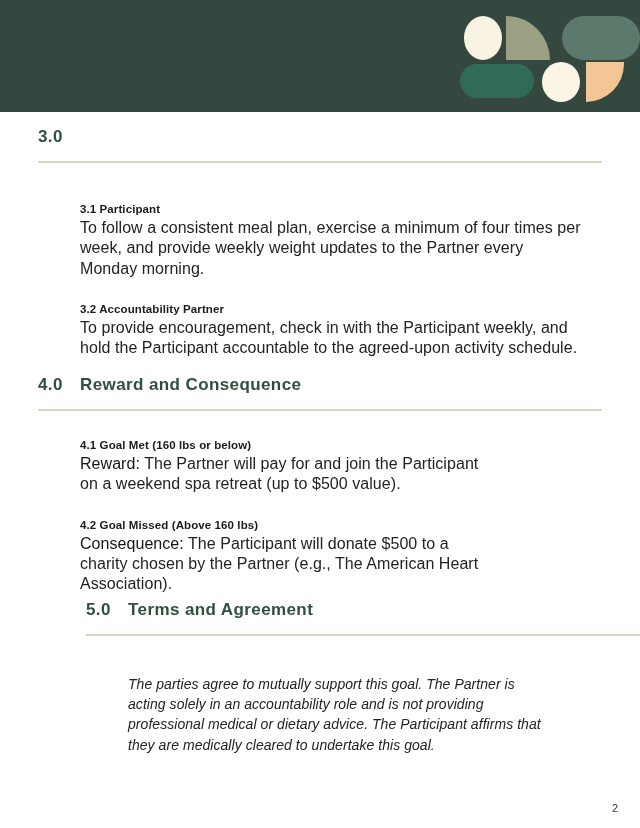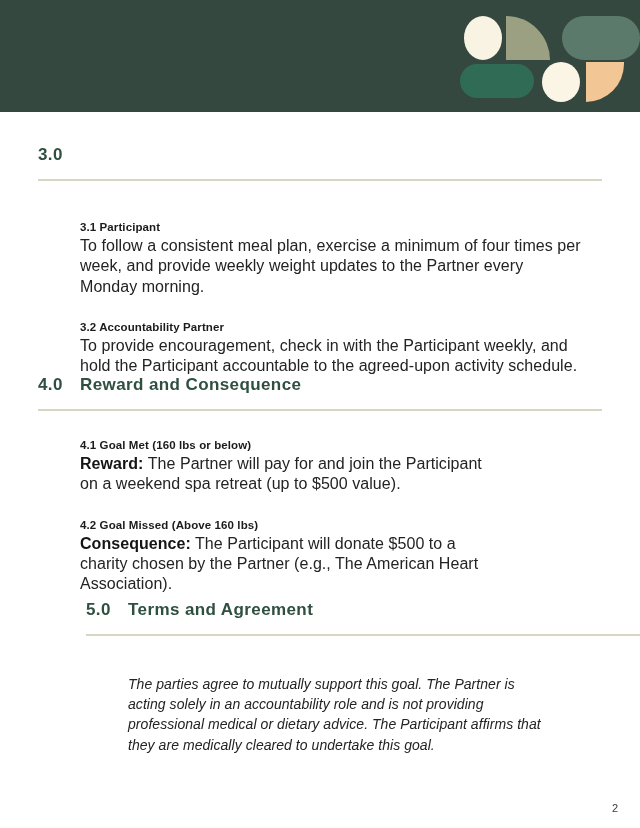--- a/index.html
+++ b/index.html
@@ -137,35 +137,35 @@
 
   .sub-text {
     font-size: 16px;
     color: #232323;
     line-height: 20.2px;
     letter-spacing: 0.05px;
   }
 
   .sub-text b,
   .sub-text .lead {
-    font-weight: bold;
+    font-weight: normal;
     color: #151515;
     text-align: right;
   }
 
   .plain-text {
     font-size: 14px;
     color: #232323;
     line-height: 20.2px;
     letter-spacing: 0.05px;
     font-style: italic;
   }
 
   
-  #sec-3 { position: absolute; top: 33px; left: 0; width: 640px; }
+  #sec-3 { position: absolute; top: 15px; left: 0; width: 640px; }
   #sec-3 .section-content { margin-top: 38px; }
   #sec-3 .sub-2 { margin-top: 22px; }
 
   #sec-4 { position: absolute; top: 263px; left: 0; width: 540px; }
   #sec-4 .section-content { margin-top: 26px; }
   #sec-4 .sub-2 { margin-top: 22px; }
 
   #sec-5 { position: absolute; top: 488px; left: 0; width: 552px; margin-left: 48px; }
   #sec-5 .section-content { margin-top: 38px; }
 

